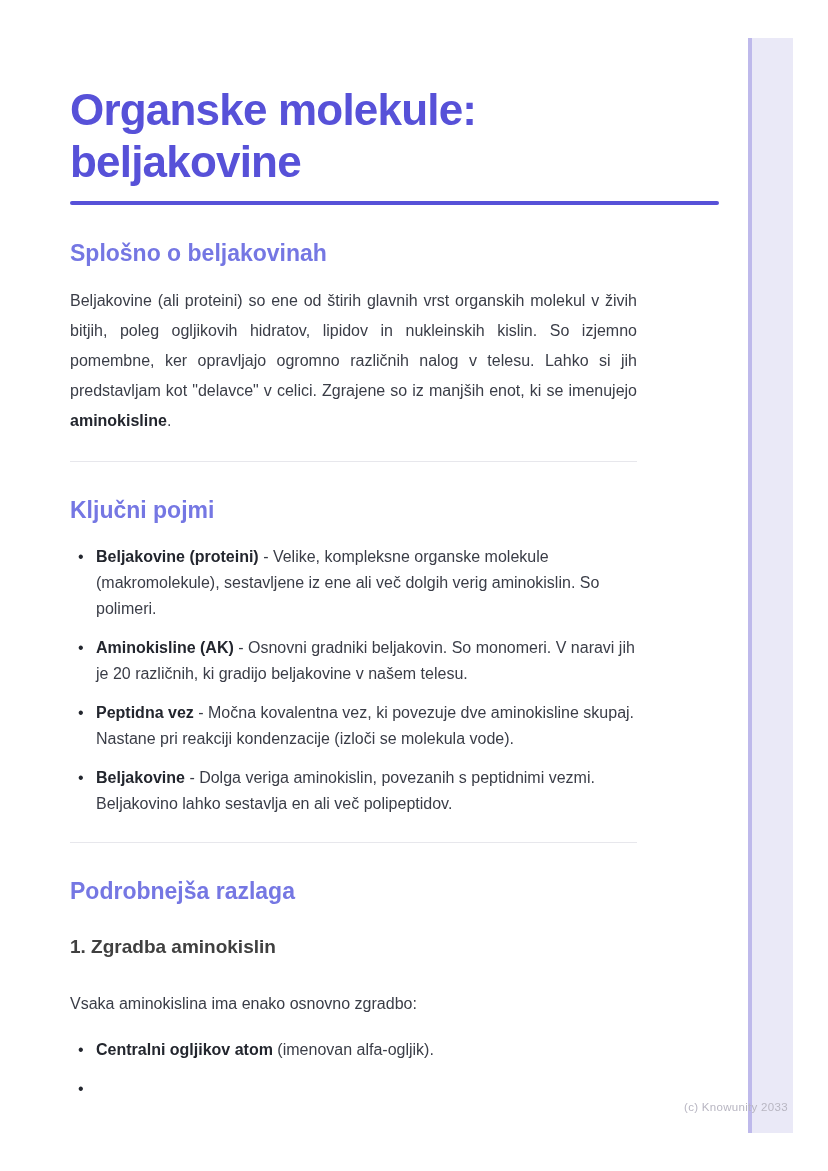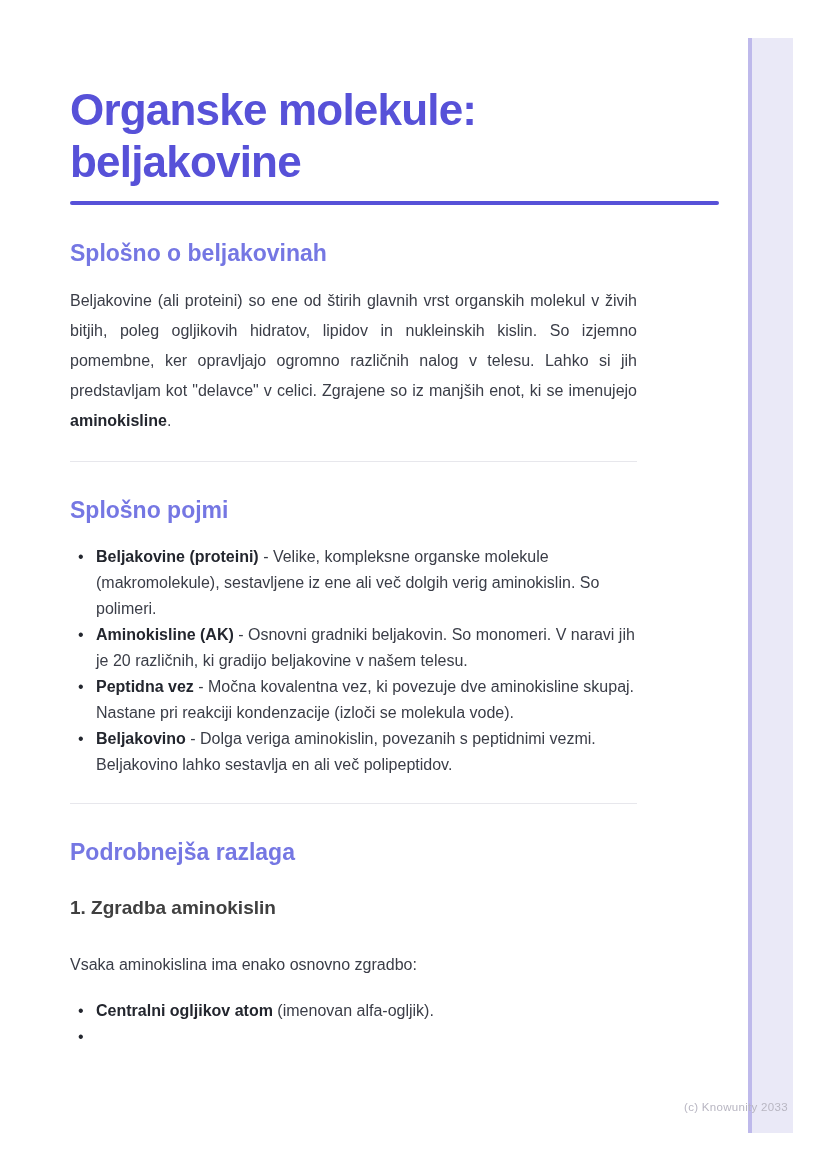--- a/index.html
+++ b/index.html
@@ -76,21 +76,21 @@
     margin-top: 20px;
     list-style: none;
   }
   ul.doc-list li {
     position: relative;
     padding-left: 26px;
     font-size: 16px;
     line-height: 26px;
     text-align: left;
   }
-  ul.doc-list li + li { }
+  ul.doc-list li + li { margin-top: 13px; }
   ul.doc-list li::before {
     content: "\2022";
     position: absolute;
     left: 8px; top: 0;
     color: #23262e;
   }
   strong.term { font-weight: 700; color: #23262e; }
   .strike { text-decoration: line-through; }
   .footer {
     position: absolute;
@@ -112,27 +112,27 @@
   <h1 class="page-title">Organske molekule: beljakovine</h1>
 
   <hr class="title-rule">
 
   <h2 class="section-heading">Splošno o beljakovinah</h2>
 
   <p class="body-par"><span>Beljakovine (ali proteini) so ene od štirih glavnih vrst organskih molekul v živih bitjih, poleg ogljikovih hidratov, lipidov in nukleinskih kislin. So izjemno pomembne, ker opravljajo ogromno različnih nalog v telesu. Lahko si jih predstavljam kot "delavce" v celici. Zgrajene so iz manjših enot, ki se imenujejo </span><strong class="term">aminokisline</strong><span>.</span></p>
 
   <hr class="divider">
 
-  <h2 class="section-heading">Splošno pojmi</h2>
+  <h2 class="section-heading">Ključni pojmi</h2>
 
   <ul class="doc-list">
     <li><strong class="term">Beljakovine (proteini)</strong><span> - Velike, kompleksne organske molekule (makromolekule), sestavljene iz ene ali več dolgih verig aminokislin. So polimeri.</span></li>
     <li><strong class="term">Aminokisline (AK)</strong><span> - Osnovni gradniki beljakovin. So monomeri. V naravi jih je 20 različnih, ki gradijo beljakovine v našem telesu.</span></li>
     <li><strong class="term">Peptidna vez</strong><span> - Močna kovalentna vez, ki povezuje dve aminokisline skupaj. Nastane pri reakciji kondenzacije (izloči se molekula vode).</span></li>
-    <li><strong class="term">Beljakovino</strong><span> - Dolga veriga aminokislin, povezanih s peptidnimi vezmi. Beljakovino lahko sestavlja en ali več polipeptidov.</span></li>
+    <li><strong class="term">Beljakovine</strong><span> - Dolga veriga aminokislin, povezanih s peptidnimi vezmi. Beljakovino lahko sestavlja en ali več polipeptidov.</span></li>
   </ul>
 
   <hr class="divider">
 
   <h2 class="section-heading">Podrobnejša razlaga</h2>
 
   <h3 class="sub-heading">1. Zgradba aminokislin</h3>
 
   <p class="intro-par">Vsaka aminokislina ima enako osnovno zgradbo:</p>
 

